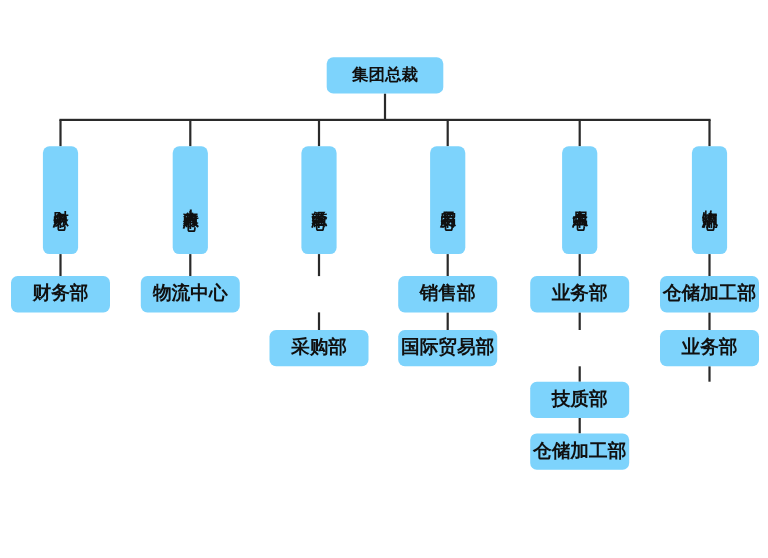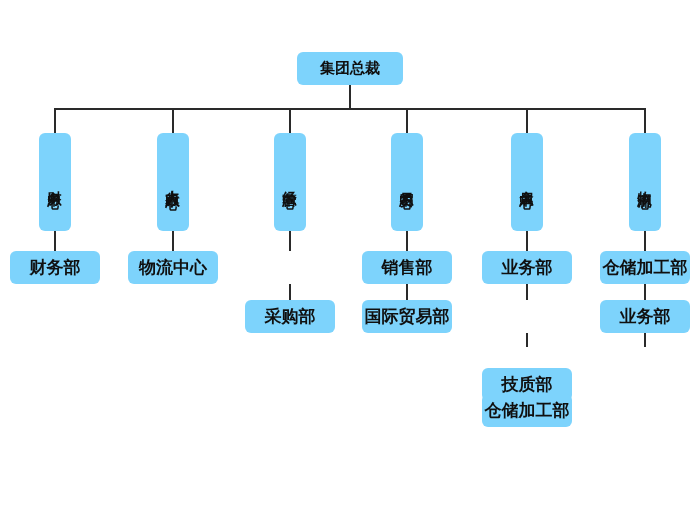--- a/index.html
+++ b/index.html
@@ -52,21 +52,21 @@
   
   .dept { width: 90px; height: 33px; }
   .col1 { left: 10px; }
   .col2 { left: 128px; }
   .col3 { left: 245px; }
   .col4 { left: 362px; }
   .col5 { left: 482px; }
   .col6 { left: 600px; }
   .row1 { top: 251px; }
   .row2 { top: 300px; }
-  .row3 { top: 347px; margin-top: 21px; }
+  .row3 { top: 347px; }
   .row4 { top: 394px; }
   
   .v2  { width: 2px; }
   .h2  { height: 2px; }
   .stem-root    { left: 349px; top: 85px;  height: 24px; }
   .bus          { left: 54px;  top: 108px; width: 592px; }
   .drop1 { left: 54px;  } .drop2 { left: 172px; } .drop3 { left: 289px; }
   .drop4 { left: 406px; } .drop5 { left: 526px; } .drop6 { left: 644px; }
   .drop  { top: 109px; height: 24px; }
   .stem-a { top: 231px; height: 20px; }  

